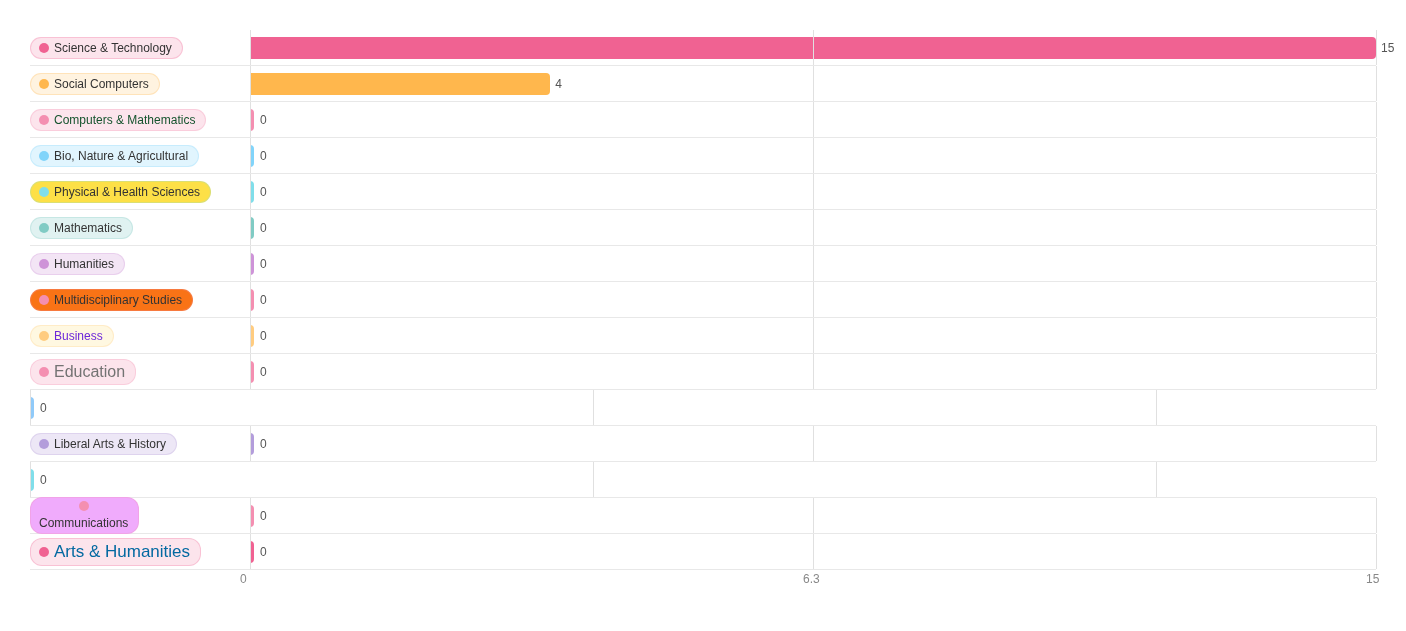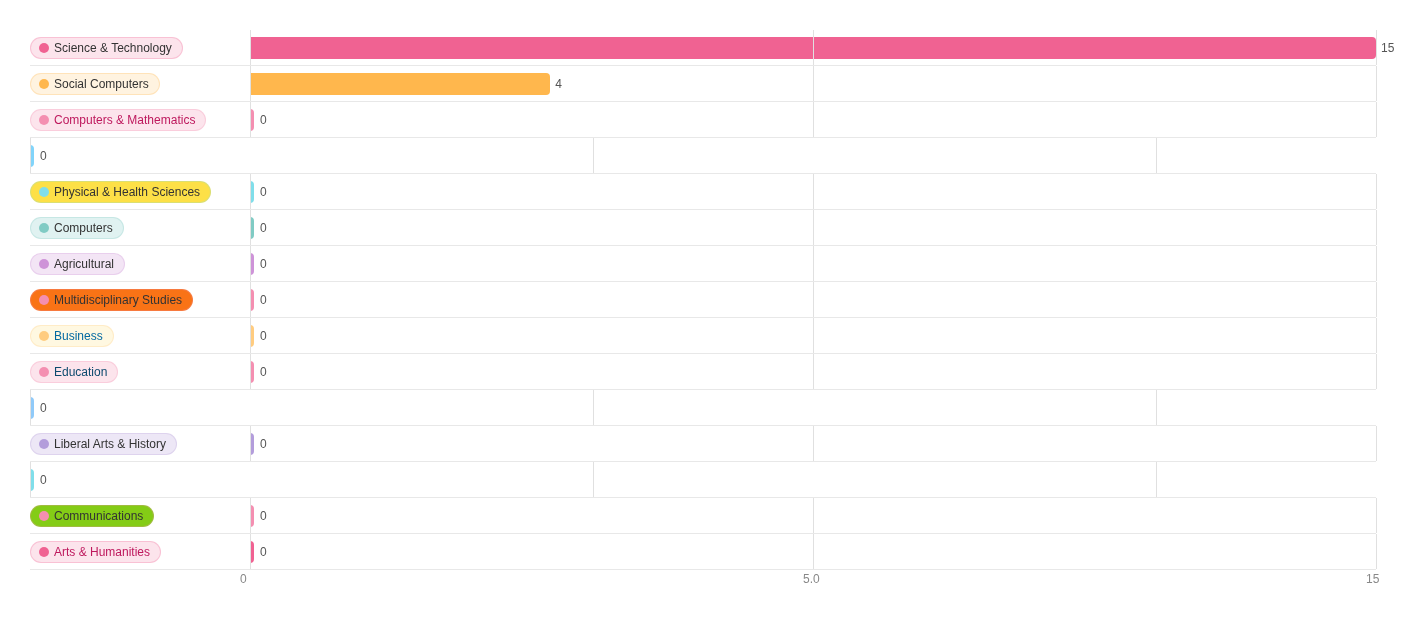--- a/index.html
+++ b/index.html
@@ -130,32 +130,38 @@
         <span class="bar-value" style="--bar-width: 300.26666666666665px; left: 305.267px;">4</span>
         <div style="position: absolute; top: 0px; bottom: 0px; left: 0px; width: 1px; background: rgb(224, 224, 224); z-index: 1;"></div>
         <div style="position: absolute; top: 0px; bottom: 0px; left: 563px; width: 1px; background: rgb(224, 224, 224); z-index: 1;"></div>
         <div style="position: absolute; top: 0px; bottom: 0px; left: 1126px; width: 1px; background: rgb(224, 224, 224); z-index: 1;"></div>
       </div>
     </div>
     <div class="chart-row">
       <div class="bar-label">
         <span class="label-pill" style="background: rgb(252, 228, 236); border: 1px solid rgba(244, 143, 177, 0.267);">
           <span class="label-dot" style="background: rgb(244, 143, 177);"></span>
-          <span style="font-size: 12px; color: #be185d;">Computers &amp; Mathematics</span>
+          <span style="font-size: 12px; color: #14532d;">Computers &amp; Mathematics</span>
         </span>
       </div>
       <div class="bar-track">
         <div class="bar-fill" style="width: 4px; background: rgb(244, 143, 177);"></div>
         <span class="bar-value" style="left: 10px;">0</span>
         <div style="position: absolute; top: 0px; bottom: 0px; left: 0px; width: 1px; background: rgb(224, 224, 224); z-index: 1;"></div>
         <div style="position: absolute; top: 0px; bottom: 0px; left: 563px; width: 1px; background: rgb(224, 224, 224); z-index: 1;"></div>
         <div style="position: absolute; top: 0px; bottom: 0px; left: 1126px; width: 1px; background: rgb(224, 224, 224); z-index: 1;"></div>
       </div>
     </div>
     <div class="chart-row">
+      <div class="bar-label">
+        <span class="label-pill" style="background: rgb(225, 245, 254); border: 1px solid rgba(129, 212, 250, 0.267);">
+          <span class="label-dot" style="background: rgb(129, 212, 250);"></span>
+          <span style="font-size: 12px; color: rgb(51, 51, 51);">Bio, Nature &amp; Agricultural</span>
+        </span>
+      </div>
       <div class="bar-track">
         <div class="bar-fill" style="width: 4px; background: rgb(129, 212, 250);"></div>
         <span class="bar-value" style="left: 10px;">0</span>
         <div style="position: absolute; top: 0px; bottom: 0px; left: 0px; width: 1px; background: rgb(224, 224, 224); z-index: 1;"></div>
         <div style="position: absolute; top: 0px; bottom: 0px; left: 563px; width: 1px; background: rgb(224, 224, 224); z-index: 1;"></div>
         <div style="position: absolute; top: 0px; bottom: 0px; left: 1126px; width: 1px; background: rgb(224, 224, 224); z-index: 1;"></div>
       </div>
     </div>
     <div class="chart-row">
       <div class="bar-label">
@@ -169,36 +175,36 @@
         <span class="bar-value" style="left: 10px;">0</span>
         <div style="position: absolute; top: 0px; bottom: 0px; left: 0px; width: 1px; background: rgb(224, 224, 224); z-index: 1;"></div>
         <div style="position: absolute; top: 0px; bottom: 0px; left: 563px; width: 1px; background: rgb(224, 224, 224); z-index: 1;"></div>
         <div style="position: absolute; top: 0px; bottom: 0px; left: 1126px; width: 1px; background: rgb(224, 224, 224); z-index: 1;"></div>
       </div>
     </div>
     <div class="chart-row">
       <div class="bar-label">
         <span class="label-pill" style="background: rgb(224, 242, 241); border: 1px solid rgba(128, 203, 196, 0.267);">
           <span class="label-dot" style="background: rgb(128, 203, 196);"></span>
-          <span style="font-size: 12px; color: rgb(51, 51, 51);">Computers</span>
+          <span style="font-size: 12px; color: rgb(51, 51, 51);">Mathematics</span>
         </span>
       </div>
       <div class="bar-track">
         <div class="bar-fill" style="width: 4px; background: rgb(128, 203, 196);"></div>
         <span class="bar-value" style="left: 10px;">0</span>
         <div style="position: absolute; top: 0px; bottom: 0px; left: 0px; width: 1px; background: rgb(224, 224, 224); z-index: 1;"></div>
         <div style="position: absolute; top: 0px; bottom: 0px; left: 563px; width: 1px; background: rgb(224, 224, 224); z-index: 1;"></div>
         <div style="position: absolute; top: 0px; bottom: 0px; left: 1126px; width: 1px; background: rgb(224, 224, 224); z-index: 1;"></div>
       </div>
     </div>
     <div class="chart-row">
       <div class="bar-label">
         <span class="label-pill" style="background: rgb(243, 229, 245); border: 1px solid rgba(206, 147, 216, 0.267);">
           <span class="label-dot" style="background: rgb(206, 147, 216);"></span>
-          <span style="font-size: 12px; color: rgb(51, 51, 51);">Agricultural</span>
+          <span style="font-size: 12px; color: rgb(51, 51, 51);">Humanities</span>
         </span>
       </div>
       <div class="bar-track">
         <div class="bar-fill" style="width: 4px; background: rgb(206, 147, 216);"></div>
         <span class="bar-value" style="left: 10px;">0</span>
         <div style="position: absolute; top: 0px; bottom: 0px; left: 0px; width: 1px; background: rgb(224, 224, 224); z-index: 1;"></div>
         <div style="position: absolute; top: 0px; bottom: 0px; left: 563px; width: 1px; background: rgb(224, 224, 224); z-index: 1;"></div>
         <div style="position: absolute; top: 0px; bottom: 0px; left: 1126px; width: 1px; background: rgb(224, 224, 224); z-index: 1;"></div>
       </div>
     </div>
@@ -214,36 +220,36 @@
         <span class="bar-value" style="left: 10px;">0</span>
         <div style="position: absolute; top: 0px; bottom: 0px; left: 0px; width: 1px; background: rgb(224, 224, 224); z-index: 1;"></div>
         <div style="position: absolute; top: 0px; bottom: 0px; left: 563px; width: 1px; background: rgb(224, 224, 224); z-index: 1;"></div>
         <div style="position: absolute; top: 0px; bottom: 0px; left: 1126px; width: 1px; background: rgb(224, 224, 224); z-index: 1;"></div>
       </div>
     </div>
     <div class="chart-row">
       <div class="bar-label">
         <span class="label-pill" style="background: rgb(255, 248, 225); border: 1px solid rgba(255, 204, 128, 0.267);">
           <span class="label-dot" style="background: rgb(255, 204, 128);"></span>
-          <span style="font-size: 12px; color: #0369a1;">Business</span>
+          <span style="font-size: 12px; color: #6d28d9;">Business</span>
         </span>
       </div>
       <div class="bar-track">
         <div class="bar-fill" style="width: 4px; background: rgb(255, 204, 128);"></div>
         <span class="bar-value" style="left: 10px;">0</span>
         <div style="position: absolute; top: 0px; bottom: 0px; left: 0px; width: 1px; background: rgb(224, 224, 224); z-index: 1;"></div>
         <div style="position: absolute; top: 0px; bottom: 0px; left: 563px; width: 1px; background: rgb(224, 224, 224); z-index: 1;"></div>
         <div style="position: absolute; top: 0px; bottom: 0px; left: 1126px; width: 1px; background: rgb(224, 224, 224); z-index: 1;"></div>
       </div>
     </div>
     <div class="chart-row">
       <div class="bar-label">
         <span class="label-pill" style="background: rgb(252, 228, 236); border: 1px solid rgba(244, 143, 177, 0.267);">
           <span class="label-dot" style="background: rgb(244, 143, 177);"></span>
-          <span style="font-size: 12px; color: #0c4a6e;">Education</span>
+          <span style="font-size: 16px; color: #737373;">Education</span>
         </span>
       </div>
       <div class="bar-track">
         <div class="bar-fill" style="width: 4px; background: rgb(244, 143, 177);"></div>
         <span class="bar-value" style="left: 10px;">0</span>
         <div style="position: absolute; top: 0px; bottom: 0px; left: 0px; width: 1px; background: rgb(224, 224, 224); z-index: 1;"></div>
         <div style="position: absolute; top: 0px; bottom: 0px; left: 563px; width: 1px; background: rgb(224, 224, 224); z-index: 1;"></div>
         <div style="position: absolute; top: 0px; bottom: 0px; left: 1126px; width: 1px; background: rgb(224, 224, 224); z-index: 1;"></div>
       </div>
     </div>
@@ -275,48 +281,48 @@
       <div class="bar-track">
         <div class="bar-fill" style="width: 4px; background: rgb(128, 222, 234);"></div>
         <span class="bar-value" style="left: 10px;">0</span>
         <div style="position: absolute; top: 0px; bottom: 0px; left: 0px; width: 1px; background: rgb(224, 224, 224); z-index: 1;"></div>
         <div style="position: absolute; top: 0px; bottom: 0px; left: 563px; width: 1px; background: rgb(224, 224, 224); z-index: 1;"></div>
         <div style="position: absolute; top: 0px; bottom: 0px; left: 1126px; width: 1px; background: rgb(224, 224, 224); z-index: 1;"></div>
       </div>
     </div>
     <div class="chart-row">
       <div class="bar-label">
-        <span class="label-pill" style="background: #84cc16; border: 1px solid rgba(244, 143, 177, 0.267);">
+        <span class="label-pill" style="background: #f0abfc; border: 1px solid rgba(244, 143, 177, 0.267); flex-direction: column;">
           <span class="label-dot" style="background: rgb(244, 143, 177);"></span>
           <span style="font-size: 12px; color: rgb(51, 51, 51);">Communications</span>
         </span>
       </div>
       <div class="bar-track">
         <div class="bar-fill" style="width: 4px; background: rgb(244, 143, 177);"></div>
         <span class="bar-value" style="left: 10px;">0</span>
         <div style="position: absolute; top: 0px; bottom: 0px; left: 0px; width: 1px; background: rgb(224, 224, 224); z-index: 1;"></div>
         <div style="position: absolute; top: 0px; bottom: 0px; left: 563px; width: 1px; background: rgb(224, 224, 224); z-index: 1;"></div>
         <div style="position: absolute; top: 0px; bottom: 0px; left: 1126px; width: 1px; background: rgb(224, 224, 224); z-index: 1;"></div>
       </div>
     </div>
     <div class="chart-row">
       <div class="bar-label">
         <span class="label-pill" style="background: rgb(252, 228, 236); border: 1px solid rgba(240, 98, 146, 0.267);">
           <span class="label-dot" style="background: rgb(240, 98, 146);"></span>
-          <span style="font-size: 12px; color: #be185d;">Arts &amp; Humanities</span>
+          <span style="font-size: 17px; color: #0369a1;">Arts &amp; Humanities</span>
         </span>
       </div>
       <div class="bar-track">
         <div class="bar-fill" style="width: 4px; background: rgb(240, 98, 146);"></div>
         <span class="bar-value" style="left: 10px;">0</span>
         <div style="position: absolute; top: 0px; bottom: 0px; left: 0px; width: 1px; background: rgb(224, 224, 224); z-index: 1;"></div>
         <div style="position: absolute; top: 0px; bottom: 0px; left: 563px; width: 1px; background: rgb(224, 224, 224); z-index: 1;"></div>
         <div style="position: absolute; top: 0px; bottom: 0px; left: 1126px; width: 1px; background: rgb(224, 224, 224); z-index: 1;"></div>
       </div>
     </div>
   </div>
 
 <div class="x-axis-container" id="x-axis-container">
 
 <span class="x-tick" style="left: 210px;">0</span>
-    <span class="x-tick" style="left: 773px;">5.0</span>
+    <span class="x-tick" style="left: 773px;">6.3</span>
     <span class="x-tick" style="left: 1336px;">15</span>
   </div>
 
 </body></html>

